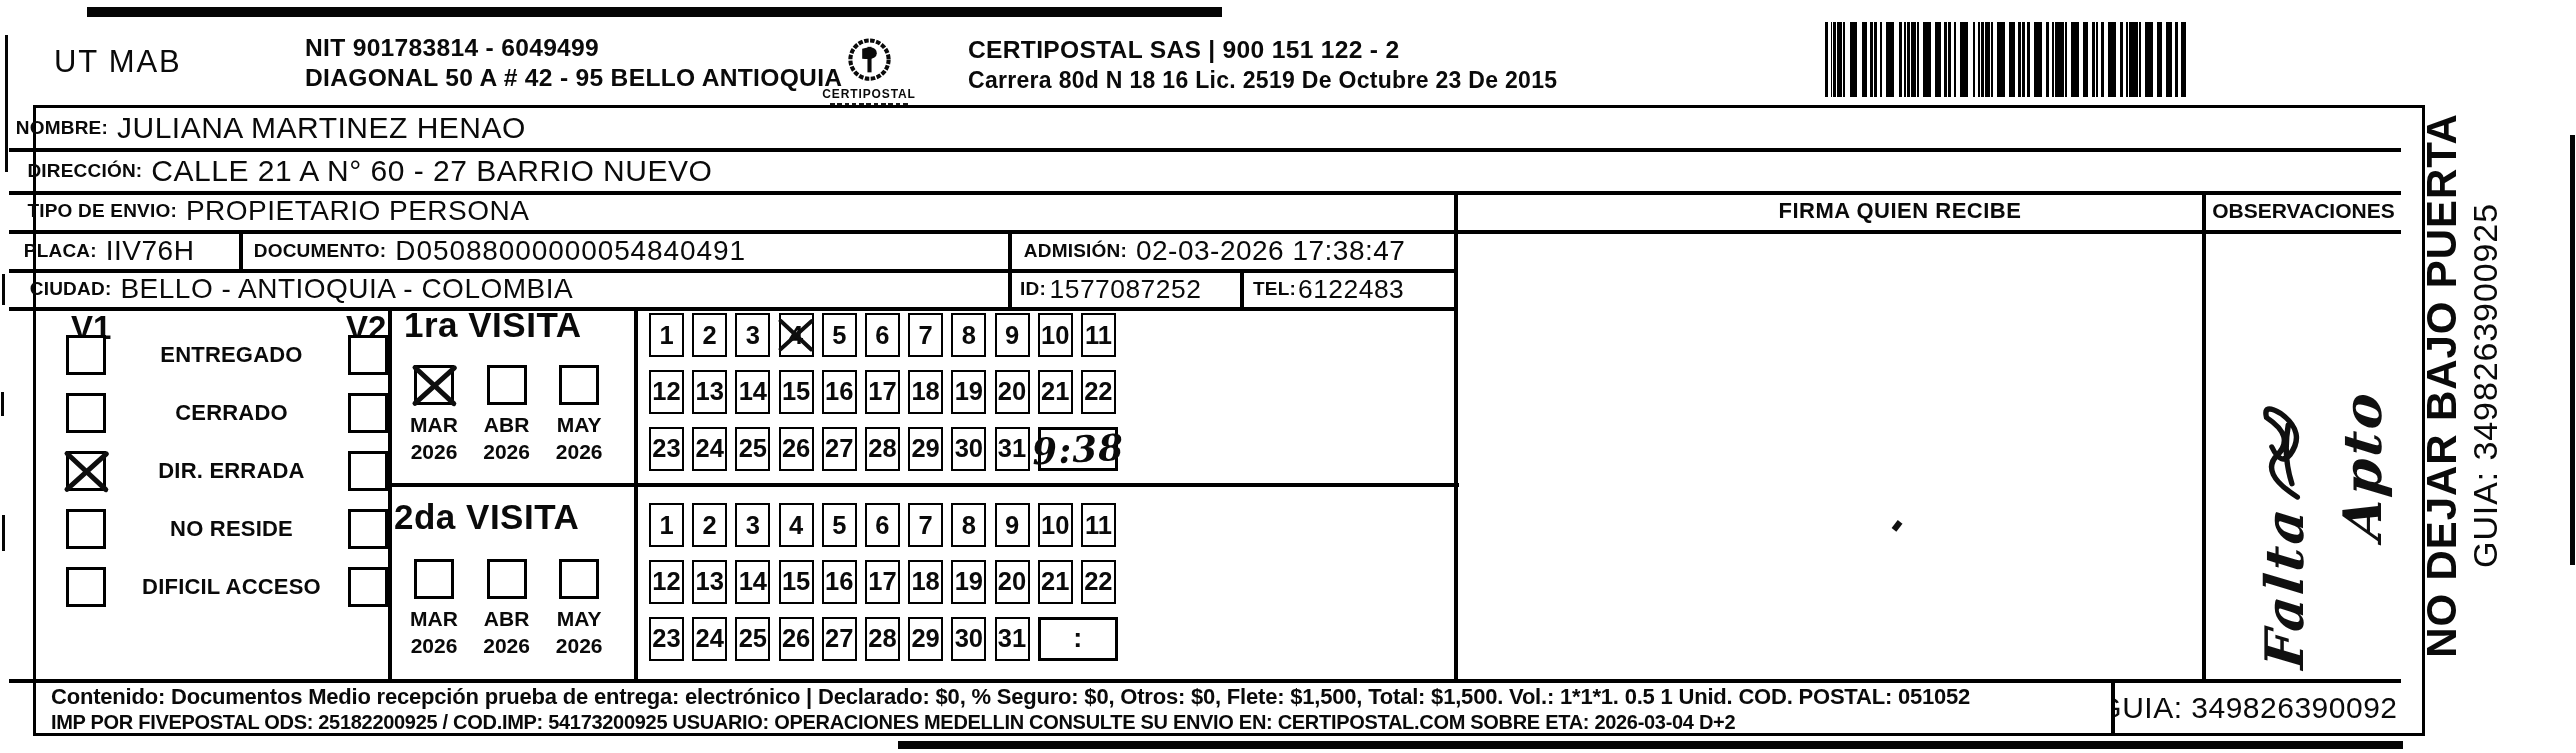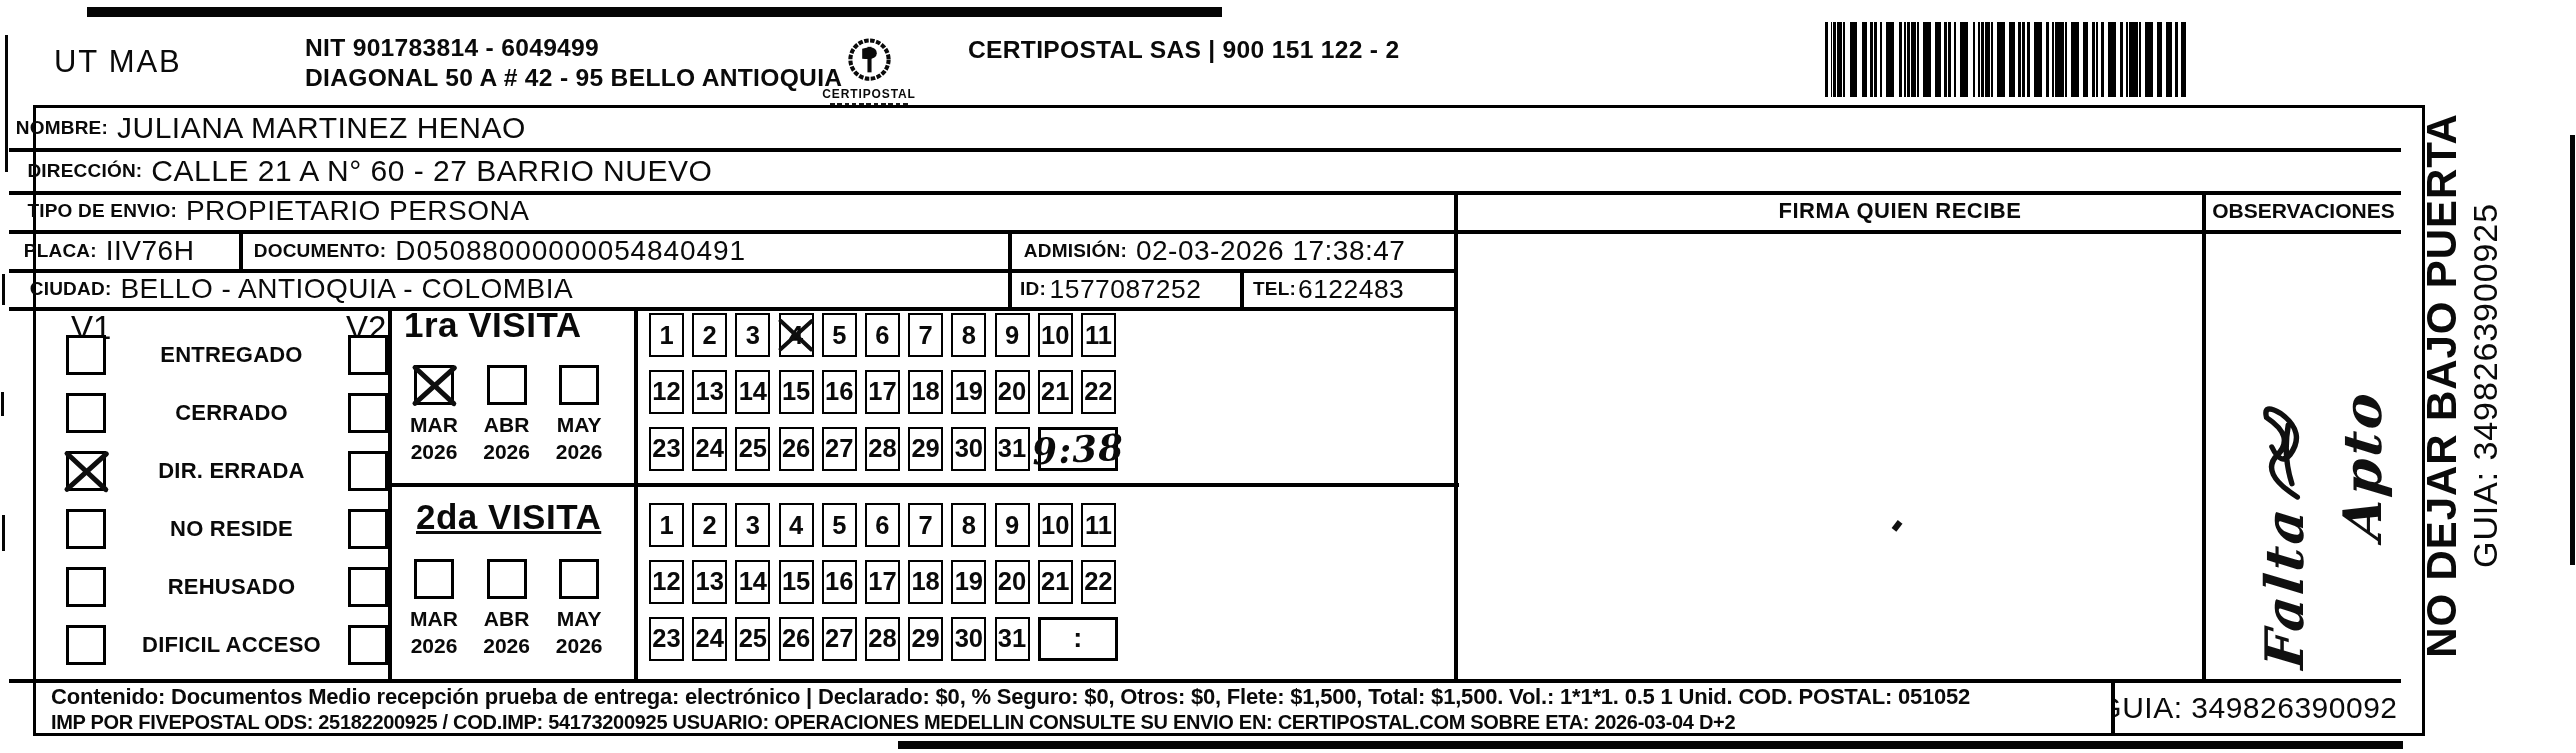--- a/index.html
+++ b/index.html
@@ -26,21 +26,21 @@
   .hline{position:absolute;background:#000;height:3.6px;}
   .vline{position:absolute;background:#000;width:3.6px;}
   
   .cell{position:absolute;display:flex;align-items:center;white-space:nowrap;overflow:hidden;box-sizing:border-box;}
   .lab{font-weight:700;font-size:19px;letter-spacing:0.2px;margin-right:9px;}
   .val{font-weight:400;letter-spacing:0.5px;}
   .v33{font-size:30px;} .v31{font-size:28px;} .v29{font-size:26.4px;}
   .hdr-cell{justify-content:center;font-weight:700;}
   
   .status-panel{left:9px;top:307px;width:378px;height:372px;}
-  .vhead{position:absolute;top:2px;font-size:33px;font-weight:400;}
+  .vhead{position:absolute;top:2px;font-size:33px;font-weight:700;}
   .status-rows{position:absolute;left:0;top:24px;width:100%;}
   .status-row{position:relative;height:58px;}
   .cbox{position:relative;width:40px;height:40px;border:3.6px solid #000;box-sizing:border-box;background:#fff;}
   .status-row .cbox{position:absolute;top:3.6px;}
   .cbox.sv1{left:33px;} .cbox.sv2{left:315px;}
   .opt-label{position:absolute;left:87px;top:11px;width:223px;text-align:center;
              font-size:22px;font-weight:700;letter-spacing:0.2px;}
   
   .visit-title{position:absolute;font-size:35px;font-weight:700;letter-spacing:0.5px;}
   .months{position:absolute;display:flex;gap:14.6px;}
@@ -106,20 +106,21 @@
     <circle cx="28" cy="27" r="21" fill="none" stroke="#0a0a0a" stroke-width="4.5" stroke-dasharray="5 1.6"></circle>
     <path d="M28 13 L28 41" stroke="#0a0a0a" stroke-width="4.5" fill="none"></path>
     <path d="M20 15 Q36 11 36 20 Q36 28 20 26 Z" fill="#0a0a0a"></path>
   </svg>
   <div class="logo-text">CERTIPOSTAL</div>
   <div class="logo-sub"></div>
 </div>
 
 <div class="abs hdr-block" style="left:944px;top:35px;">
   <div>CERTIPOSTAL SAS | 900 151 122 - 2</div>
+  <div style="font-size:23px;">Carrera 80d N 18 16  Lic. 2519 De Octubre 23 De 2015</div>
 </div>
 
 <div class="abs barcode"></div>
 
 <div class="abs frame"></div>
 
 <div class="hline" style="left:9px;top:148px;width:2392px;"></div>
 <div class="hline" style="left:9px;top:191px;width:2392px;"></div>
 <div class="hline" style="left:9px;top:230px;width:2392px;"></div>
 <div class="hline" style="left:9px;top:269px;width:1449px;"></div>
@@ -197,25 +198,20 @@
         <div class="opt-label">DIR. ERRADA</div>
         <div class="cbox sv2"></div>
       </div>
       <div class="status-row">
         <div class="cbox sv1"></div>
         <div class="opt-label">NO RESIDE</div>
         <div class="cbox sv2"></div>
       </div>
       <div class="status-row">
         <div class="cbox sv1"></div>
-        <div class="opt-label">REHUSADO</div>
-        <div class="cbox sv2"></div>
-      </div>
-      <div class="status-row">
-        <div class="cbox sv1"></div>
         <div class="opt-label">DIFICIL ACCESO</div>
         <div class="cbox sv2"></div>
       </div>
     </div>
 </div>
 
 <div class="visit-title" style="left:404px;top:305px;">1ra VISITA</div>
 <div class="months" style="left:405px;top:365px;">
     <div class="month">
       <div class="cbox mbox">
@@ -334,21 +330,21 @@
       </div>
       <div class="day">
         <span>31</span>
       </div>
       <div class="timebox">
         <span class="hw-time">9:38</span>
       </div>
     </div>
   </div>
 
-<div class="visit-title" style="left:416px;top:497px;text-decoration:underline;">2da VISITA</div>
+<div class="visit-title" style="left:394px;top:497px;">2da VISITA</div>
 <div class="months" style="left:405px;top:559px;">
     <div class="month">
       <div class="cbox mbox"></div>
       <div class="mlabel">MAR</div>
       <div class="myear">2026</div>
     </div>
     <div class="month">
       <div class="cbox mbox"></div>
       <div class="mlabel">ABR</div>
       <div class="myear">2026</div>

